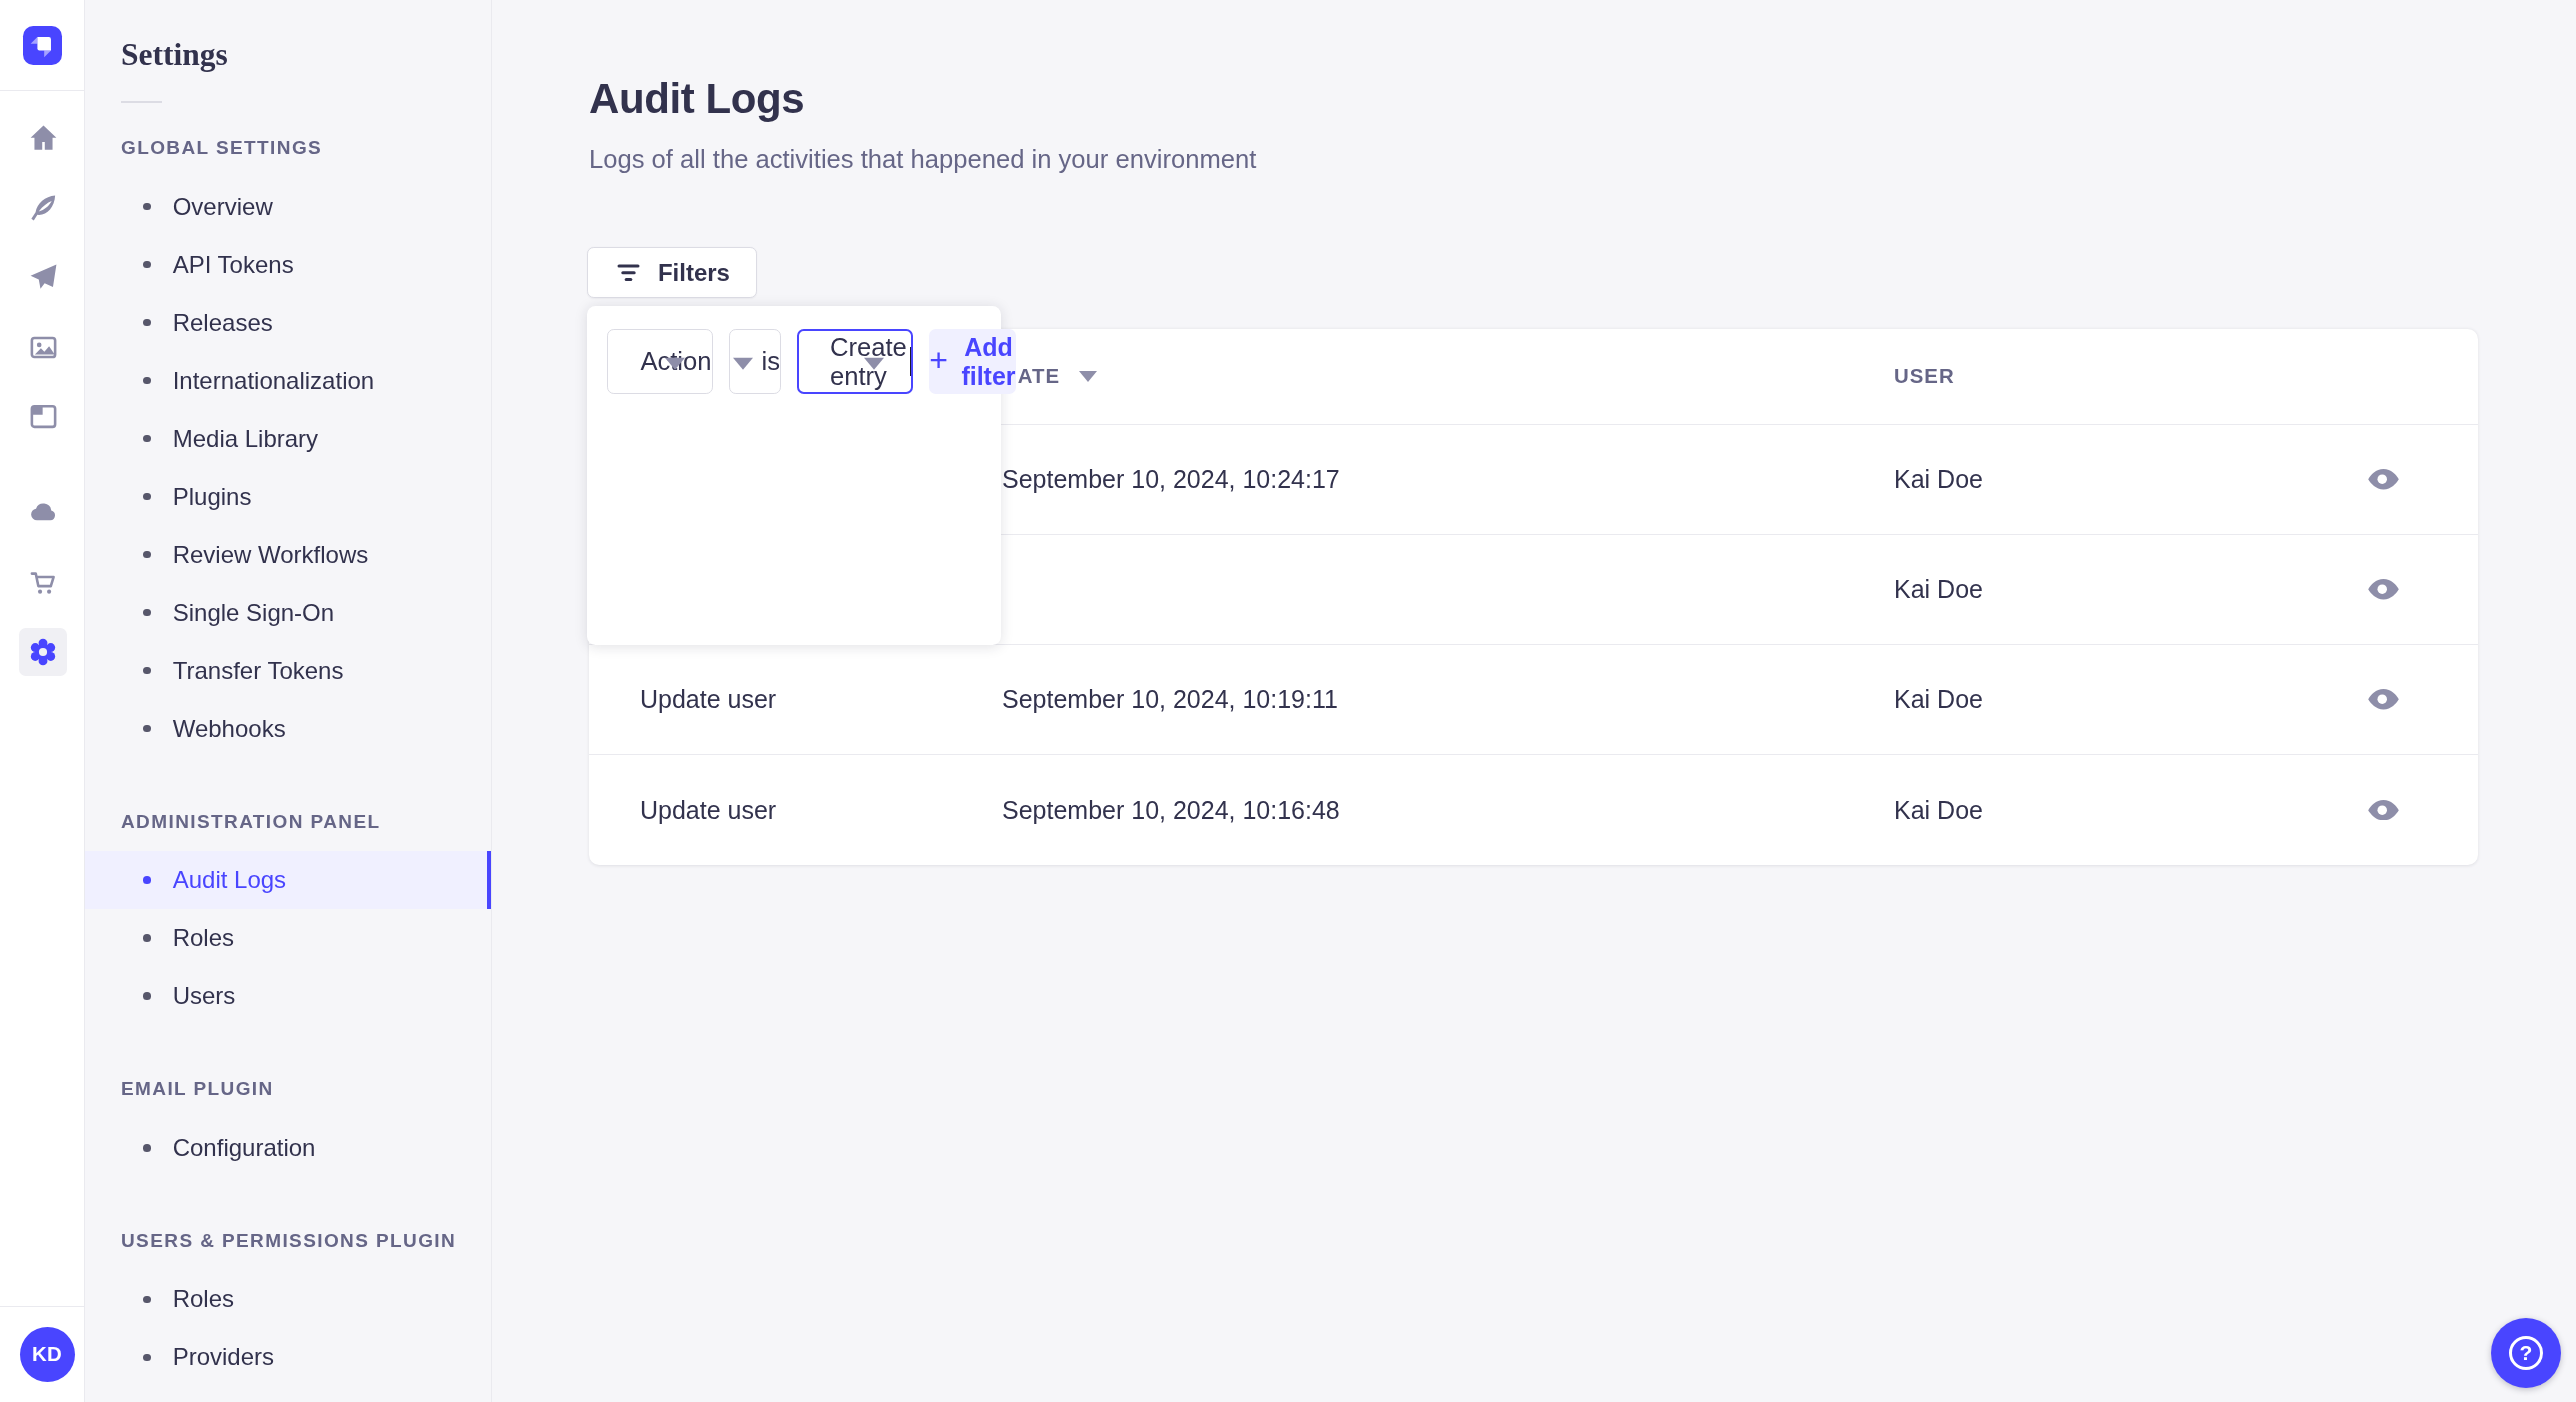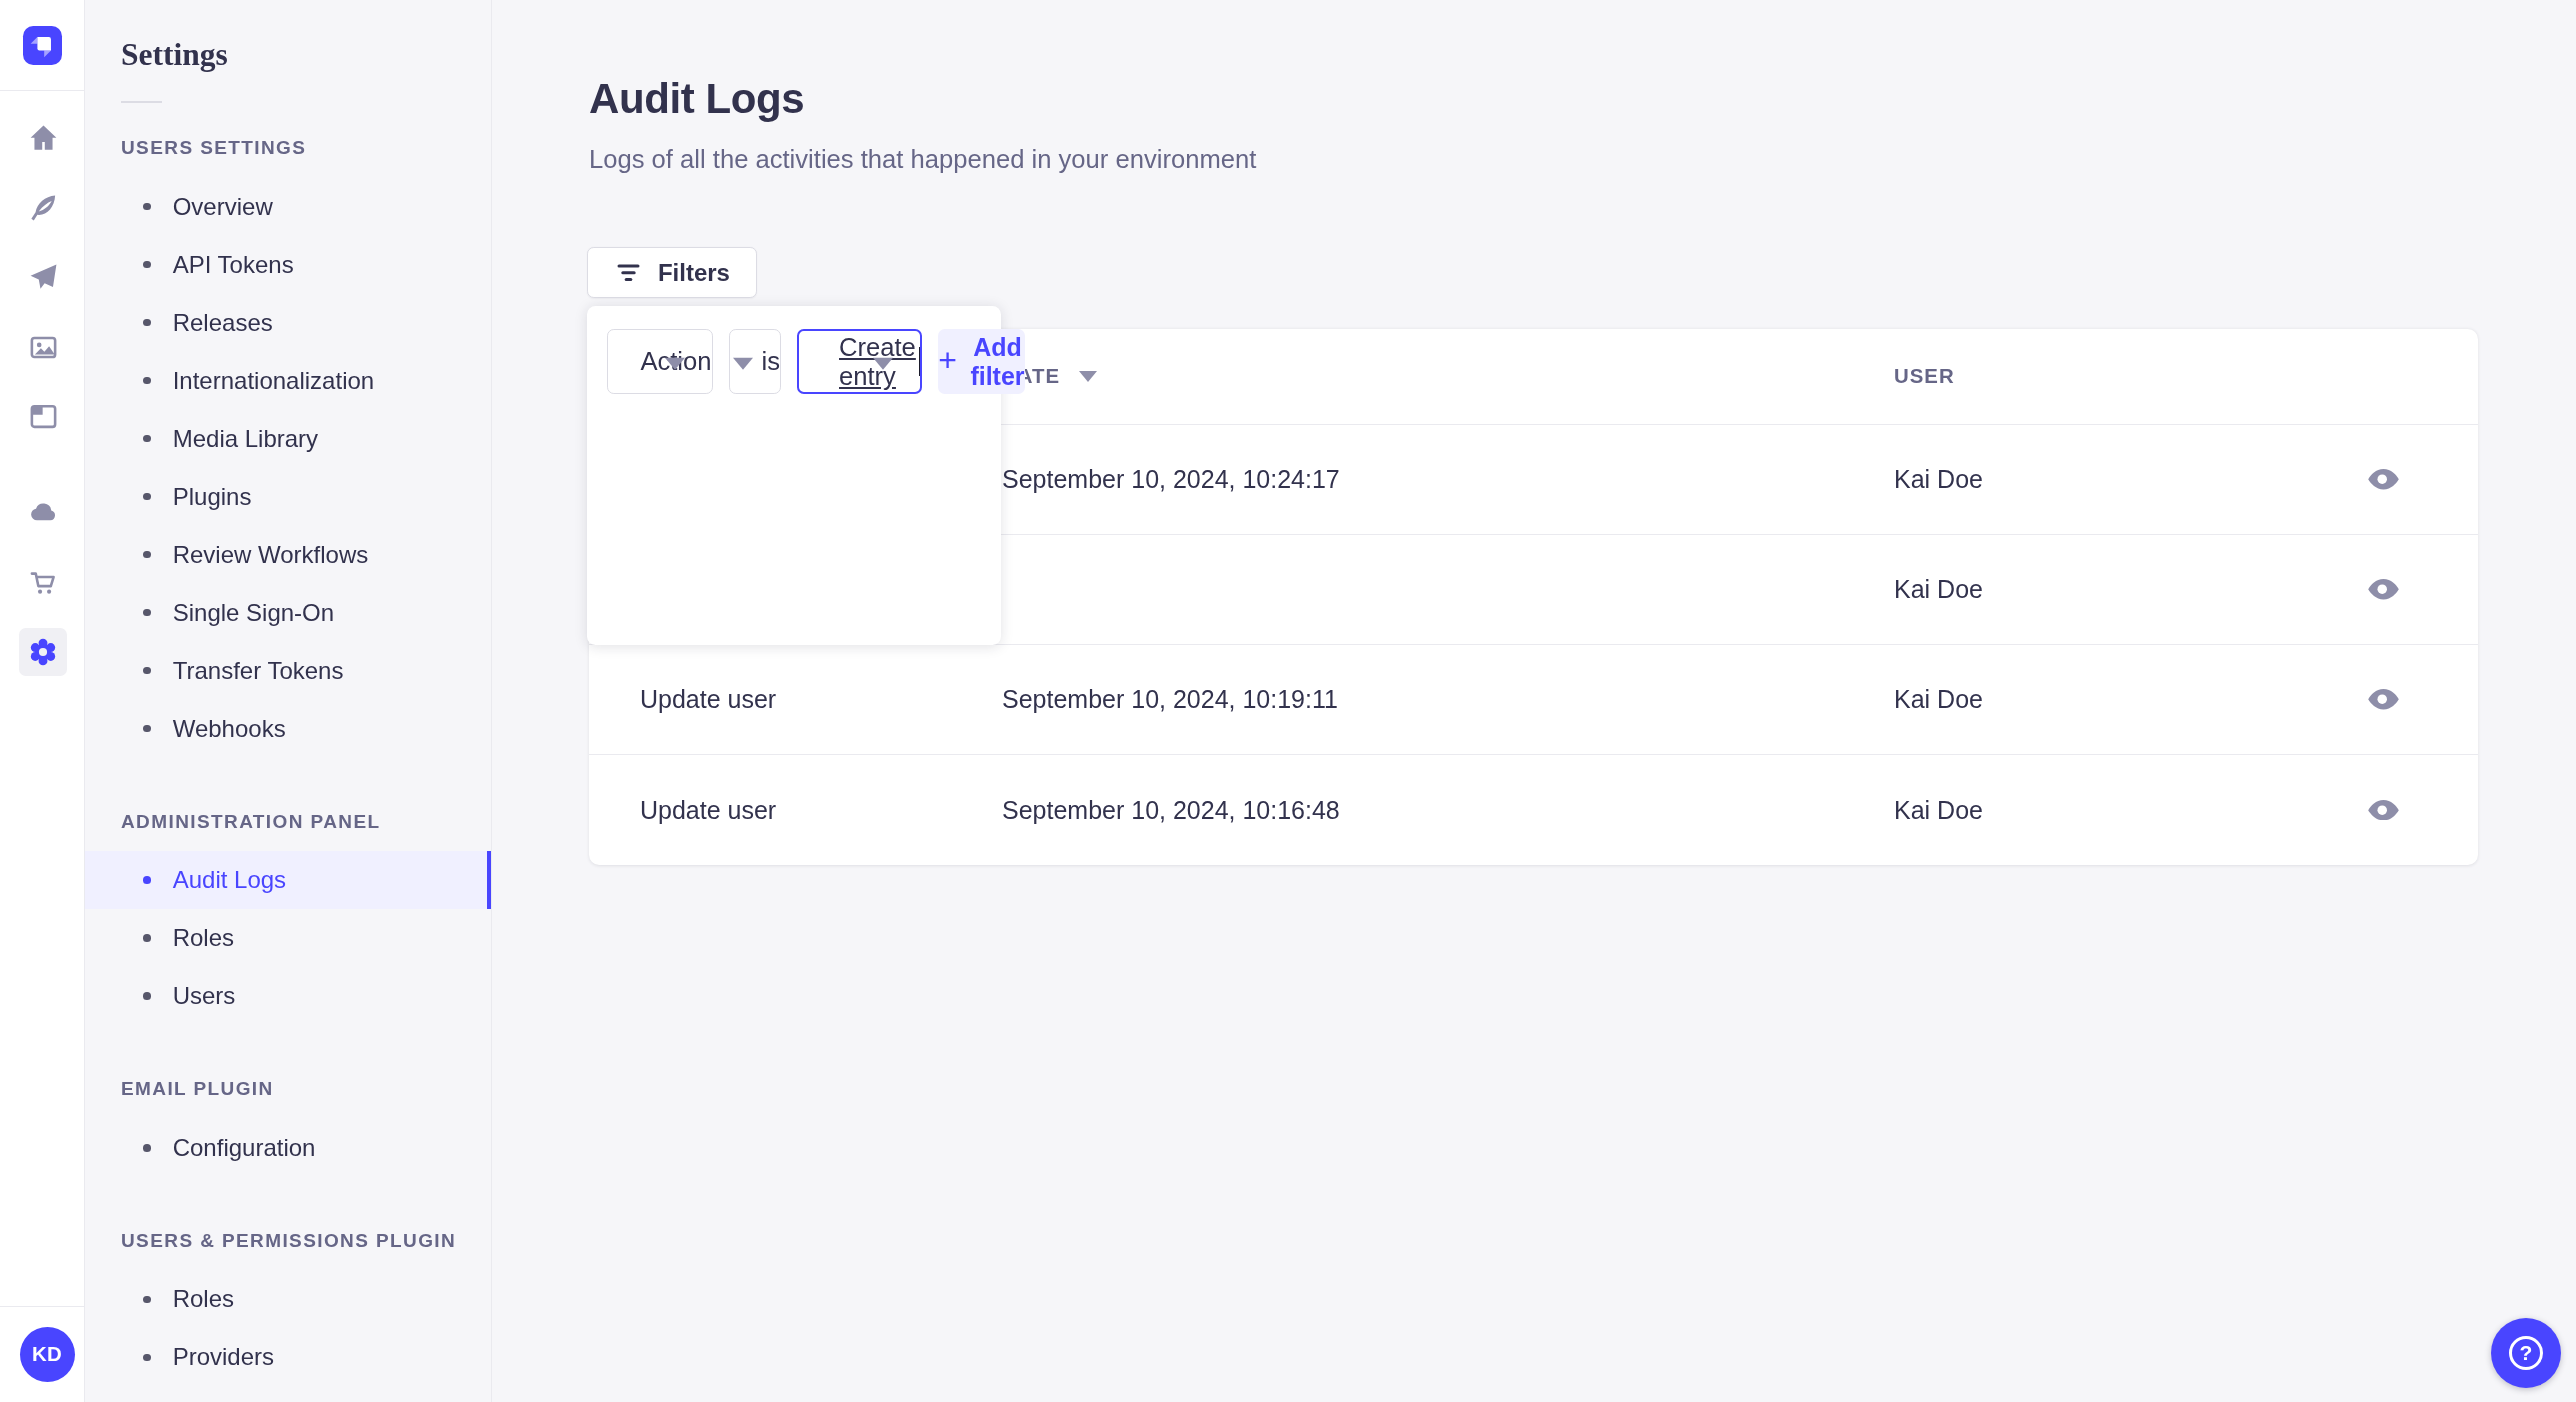--- a/index.html
+++ b/index.html
@@ -95,21 +95,21 @@
   
   .popover {
     position:absolute; left:95px; top:306px; width:414px; height:339px;
     background:#fff; border-radius:8.5px; box-shadow:0 1.7px 12.8px rgba(33,33,52,0.13);
     padding:23px 20.4px; display:flex; flex-direction:row; gap:16px; z-index:10;
   }
   .combobox {
     position:relative; height:65px; border:0.9px solid #dcdce4; border-radius:6.8px; background:#fff;
     display:flex; align-items:center; padding-left:32px; font-size:25.6px; color:#32324d; cursor:pointer;
   }
-  .combobox.focused { border:2.6px solid #4945ff; padding-left:40px;text-decoration:underline; }
+  .combobox.focused { border:2.6px solid #4945ff; padding-left:31px; }
   .combobox .cb-caret {
     position:absolute; right:27px; top:50%; transform:translateY(-35%);
     width:0; height:0; border-left:10.2px solid transparent; border-right:10.2px solid transparent; border-top:12.8px solid #8e8ea9;
   }
   .text-cursor { display:inline-block; width:2.6px; height:29px; background:#1b1b2b; margin-left:1.7px; }
   .add-filter-btn {
     height:65px; border:none; border-radius:6.8px; background:#f0f0ff; color:#4945ff;
     font-family:"Liberation Sans", sans-serif;
     font-size:25px; font-weight:bold; display:flex; align-items:center; justify-content:center; gap:13.6px; cursor:pointer;
   }
@@ -196,21 +196,21 @@
 
   <div class="rail-divider-bottom"></div>
   <div class="avatar">KD</div>
 </nav>
 
 <aside class="subnav">
   <h2 class="subnav-title">Settings</h2>
   <div class="subnav-hr"></div>
 
   <div class="subnav-list">
-    <div class="section-header">USERS SETTINGS</div>
+    <div class="section-header">GLOBAL SETTINGS</div>
     <div class="subnav-item">
         <span class="bullet"></span>
         <span>Overview</span>
       </div>
     <div class="subnav-item">
         <span class="bullet"></span>
         <span>API Tokens</span>
       </div>
     <div class="subnav-item">
         <span class="bullet"></span>

